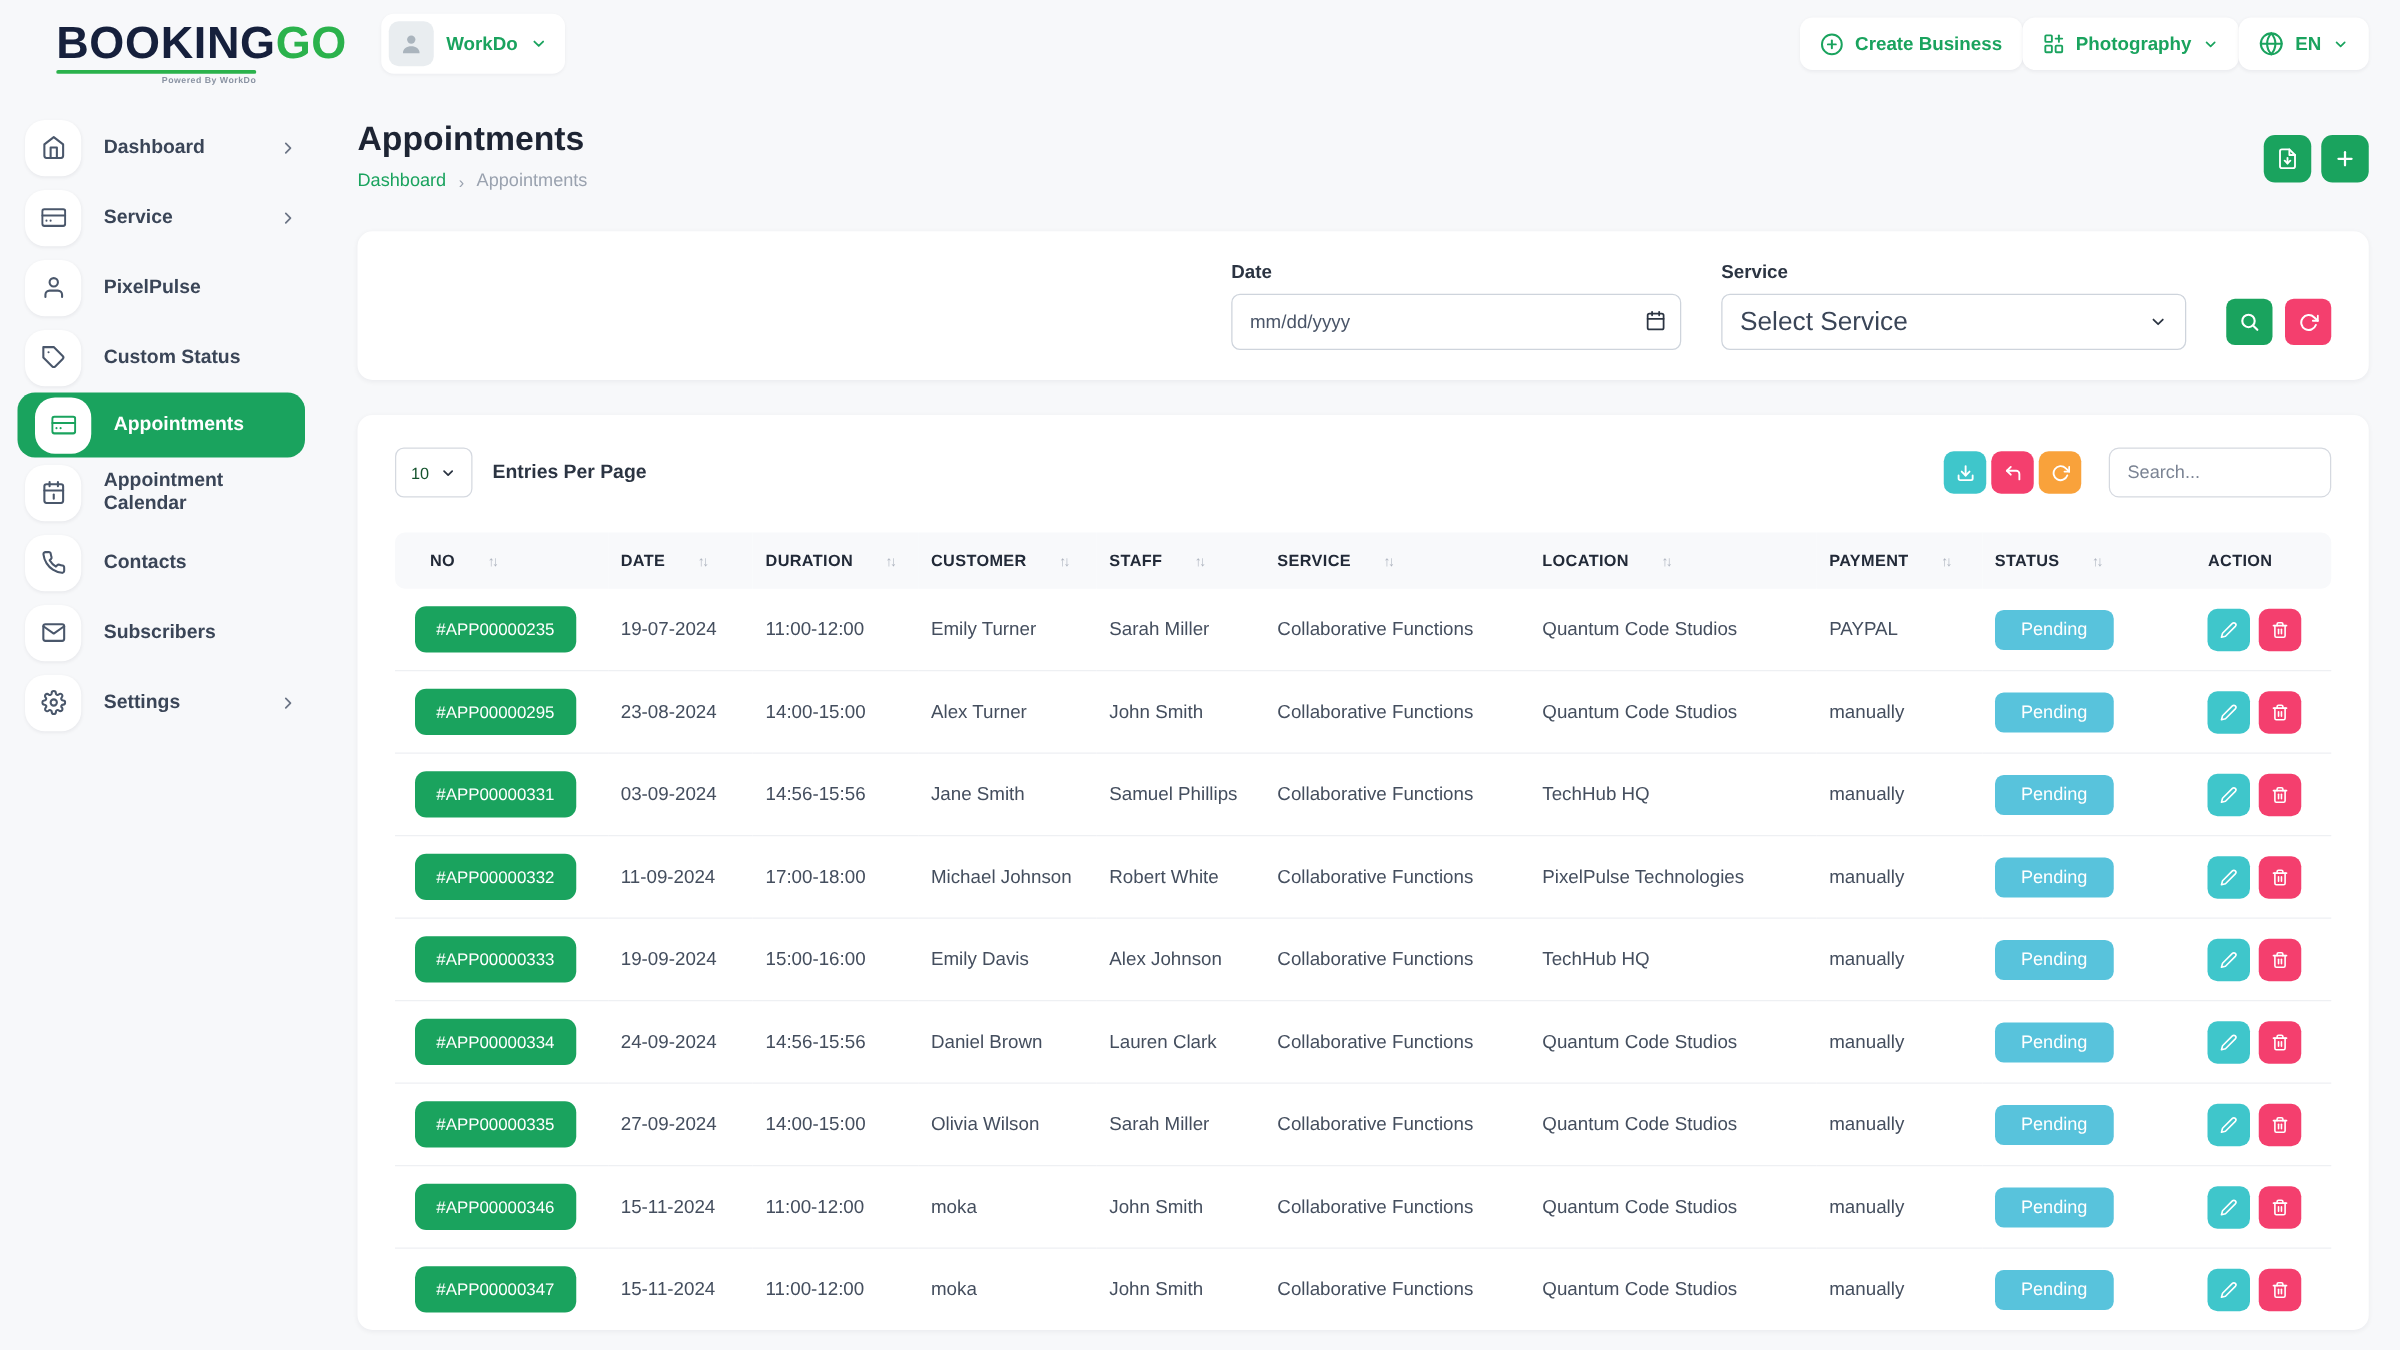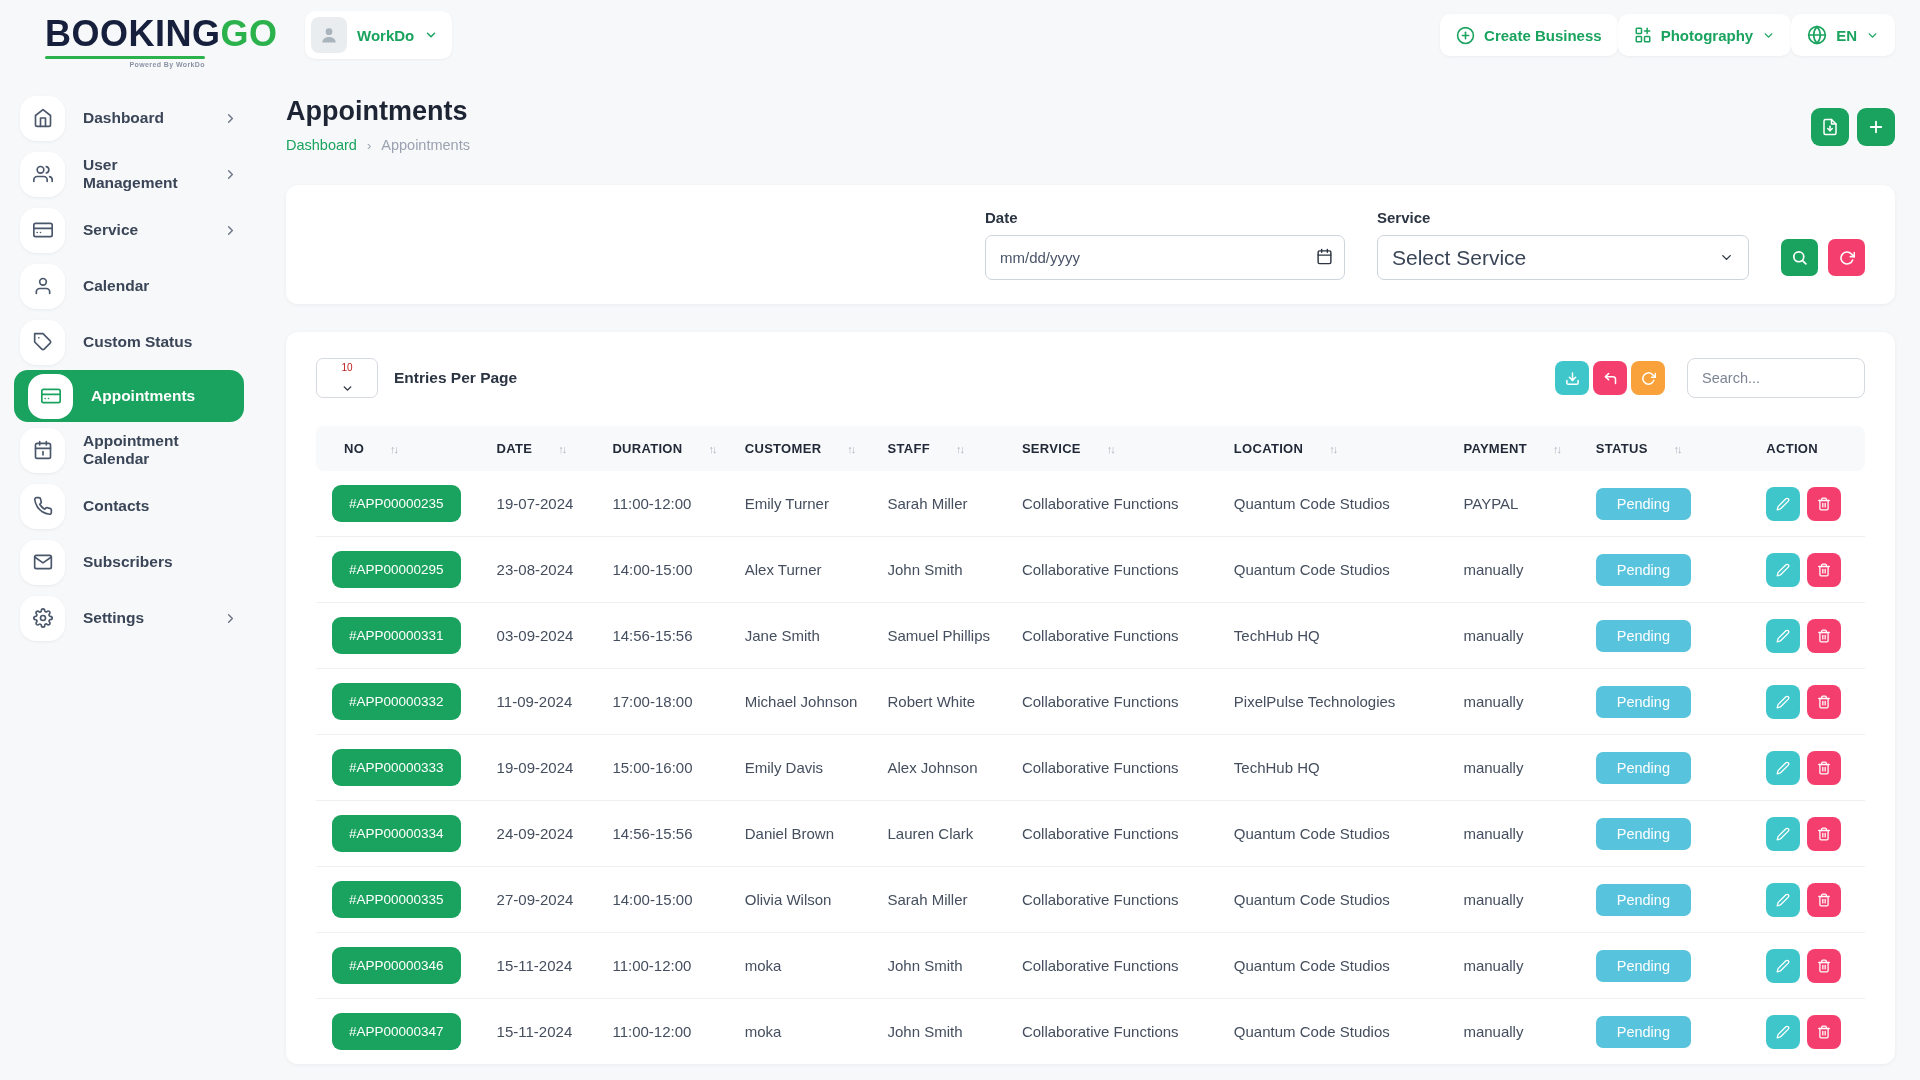--- a/index.html
+++ b/index.html
@@ -68,21 +68,21 @@
     display:flex; align-items:center; justify-content:space-between; font-size:21px; color:#3a4557; cursor:pointer; background:#fff; }
   .f-actions { display:flex; gap:10px; padding-bottom:4px; }
   .f-btn { width:37px; height:37px; border:none; border-radius:7px; color:#fff; display:flex; align-items:center; justify-content:center; cursor:pointer; }
   .f-btn.search { background:var(--green,#1aa35e); }
   .f-btn.reset { background:var(--pink,#f43f6e); }
 
   
   .table-card { padding:26px 30px 0 30px; min-height:720px; }
   .table-controls { display:flex; align-items:center; margin-bottom:28px; }
   .entries-select { width:62px; height:40px; border:1px solid #d5d9e0; border-radius:7px; display:flex; align-items:center;
-    justify-content:center; gap:9px; font-size:10px; color:#b91c1c; cursor:pointer; background:#fff;flex-direction:column; }
+    justify-content:center; gap:9px; font-size:13px; color:#14532d; cursor:pointer; background:#fff; }
   .entries-label { margin-left:16px; font-size:15.5px; font-weight:600; color:#2b3442; }
   .tc-right { margin-left:auto; display:flex; gap:4px; align-items:center; }
   .tc-btn { width:34px; height:34px; border:none; border-radius:8px; color:#fff; display:flex; align-items:center; justify-content:center; cursor:pointer; }
   .tc-btn.export { background:var(--teal,#3fc6cb); }
   .tc-btn.undo { background:var(--pink,#f43f6e); }
   .tc-btn.reload { background:var(--orange,#f9a23b); }
   .search-input { margin-left:18px; width:178px; height:40px; border:1px solid #d5d9e0; border-radius:8px;
     padding:0 14px; font-size:14.5px; color:#3a4557; font-family:inherit; outline:none; }
   .search-input::placeholder { color:#7b8494; }
 
@@ -187,36 +187,20 @@
           </svg>
       </span>
       <span class="side-label">Dashboard</span>
       <span class="side-chev">
         <svg width="15" height="15" viewBox="0 0 24 24" fill="none" stroke="currentColor" stroke-width="2.2" stroke-linecap="round" stroke-linejoin="round">
             <polyline points="9 18 15 12 9 6"></polyline>
           </svg>
       </span>
     </div>
 
-    <div class="side-item">
-      <span class="side-ic">
-        <svg width="20" height="20" viewBox="0 0 24 24" fill="none" stroke="currentColor" stroke-width="2" stroke-linecap="round" stroke-linejoin="round">
-            <path d="M17 21v-2a4 4 0 0 0-4-4H5a4 4 0 0 0-4 4v2"></path>
-            <circle cx="9" cy="7" r="4"></circle>
-            <path d="M23 21v-2a4 4 0 0 0-3-3.87"></path>
-            <path d="M16 3.13a4 4 0 0 1 0 7.75"></path>
-          </svg>
-      </span>
-      <span class="side-label">User Management</span>
-      <span class="side-chev">
-        <svg width="15" height="15" viewBox="0 0 24 24" fill="none" stroke="currentColor" stroke-width="2.2" stroke-linecap="round" stroke-linejoin="round">
-            <polyline points="9 18 15 12 9 6"></polyline>
-          </svg>
-      </span>
-    </div>
 
     <div class="side-item">
       <span class="side-ic">
         <svg width="20" height="20" viewBox="0 0 24 24" fill="none" stroke="currentColor" stroke-width="2" stroke-linecap="round" stroke-linejoin="round">
             <rect x="1" y="4" width="22" height="16" rx="2"></rect>
             <line x1="1" y1="10" x2="23" y2="10"></line>
             <line x1="5" y1="15" x2="5" y2="15.01"></line>
             <line x1="9" y1="15" x2="9" y2="15.01"></line>
           </svg>
       </span>
@@ -228,21 +212,21 @@
       </span>
     </div>
 
     <div class="side-item">
       <span class="side-ic">
         <svg width="20" height="20" viewBox="0 0 24 24" fill="none" stroke="currentColor" stroke-width="2" stroke-linecap="round" stroke-linejoin="round">
             <path d="M20 21v-2a4 4 0 0 0-4-4H8a4 4 0 0 0-4 4v2"></path>
             <circle cx="12" cy="7" r="4"></circle>
           </svg>
       </span>
-      <span class="side-label">Calendar</span>
+      <span class="side-label">PixelPulse</span>
     </div>
 
     <div class="side-item">
       <span class="side-ic">
         <svg width="20" height="20" viewBox="0 0 24 24" fill="none" stroke="currentColor" stroke-width="2" stroke-linecap="round" stroke-linejoin="round">
             <path d="M20.59 13.41l-7.17 7.17a2 2 0 0 1-2.83 0L2 12V2h10l8.59 8.59a2 2 0 0 1 0 2.82z"></path>
             <line x1="7" y1="7" x2="7.01" y2="7"></line>
           </svg>
       </span>
       <span class="side-label">Custom Status</span>

